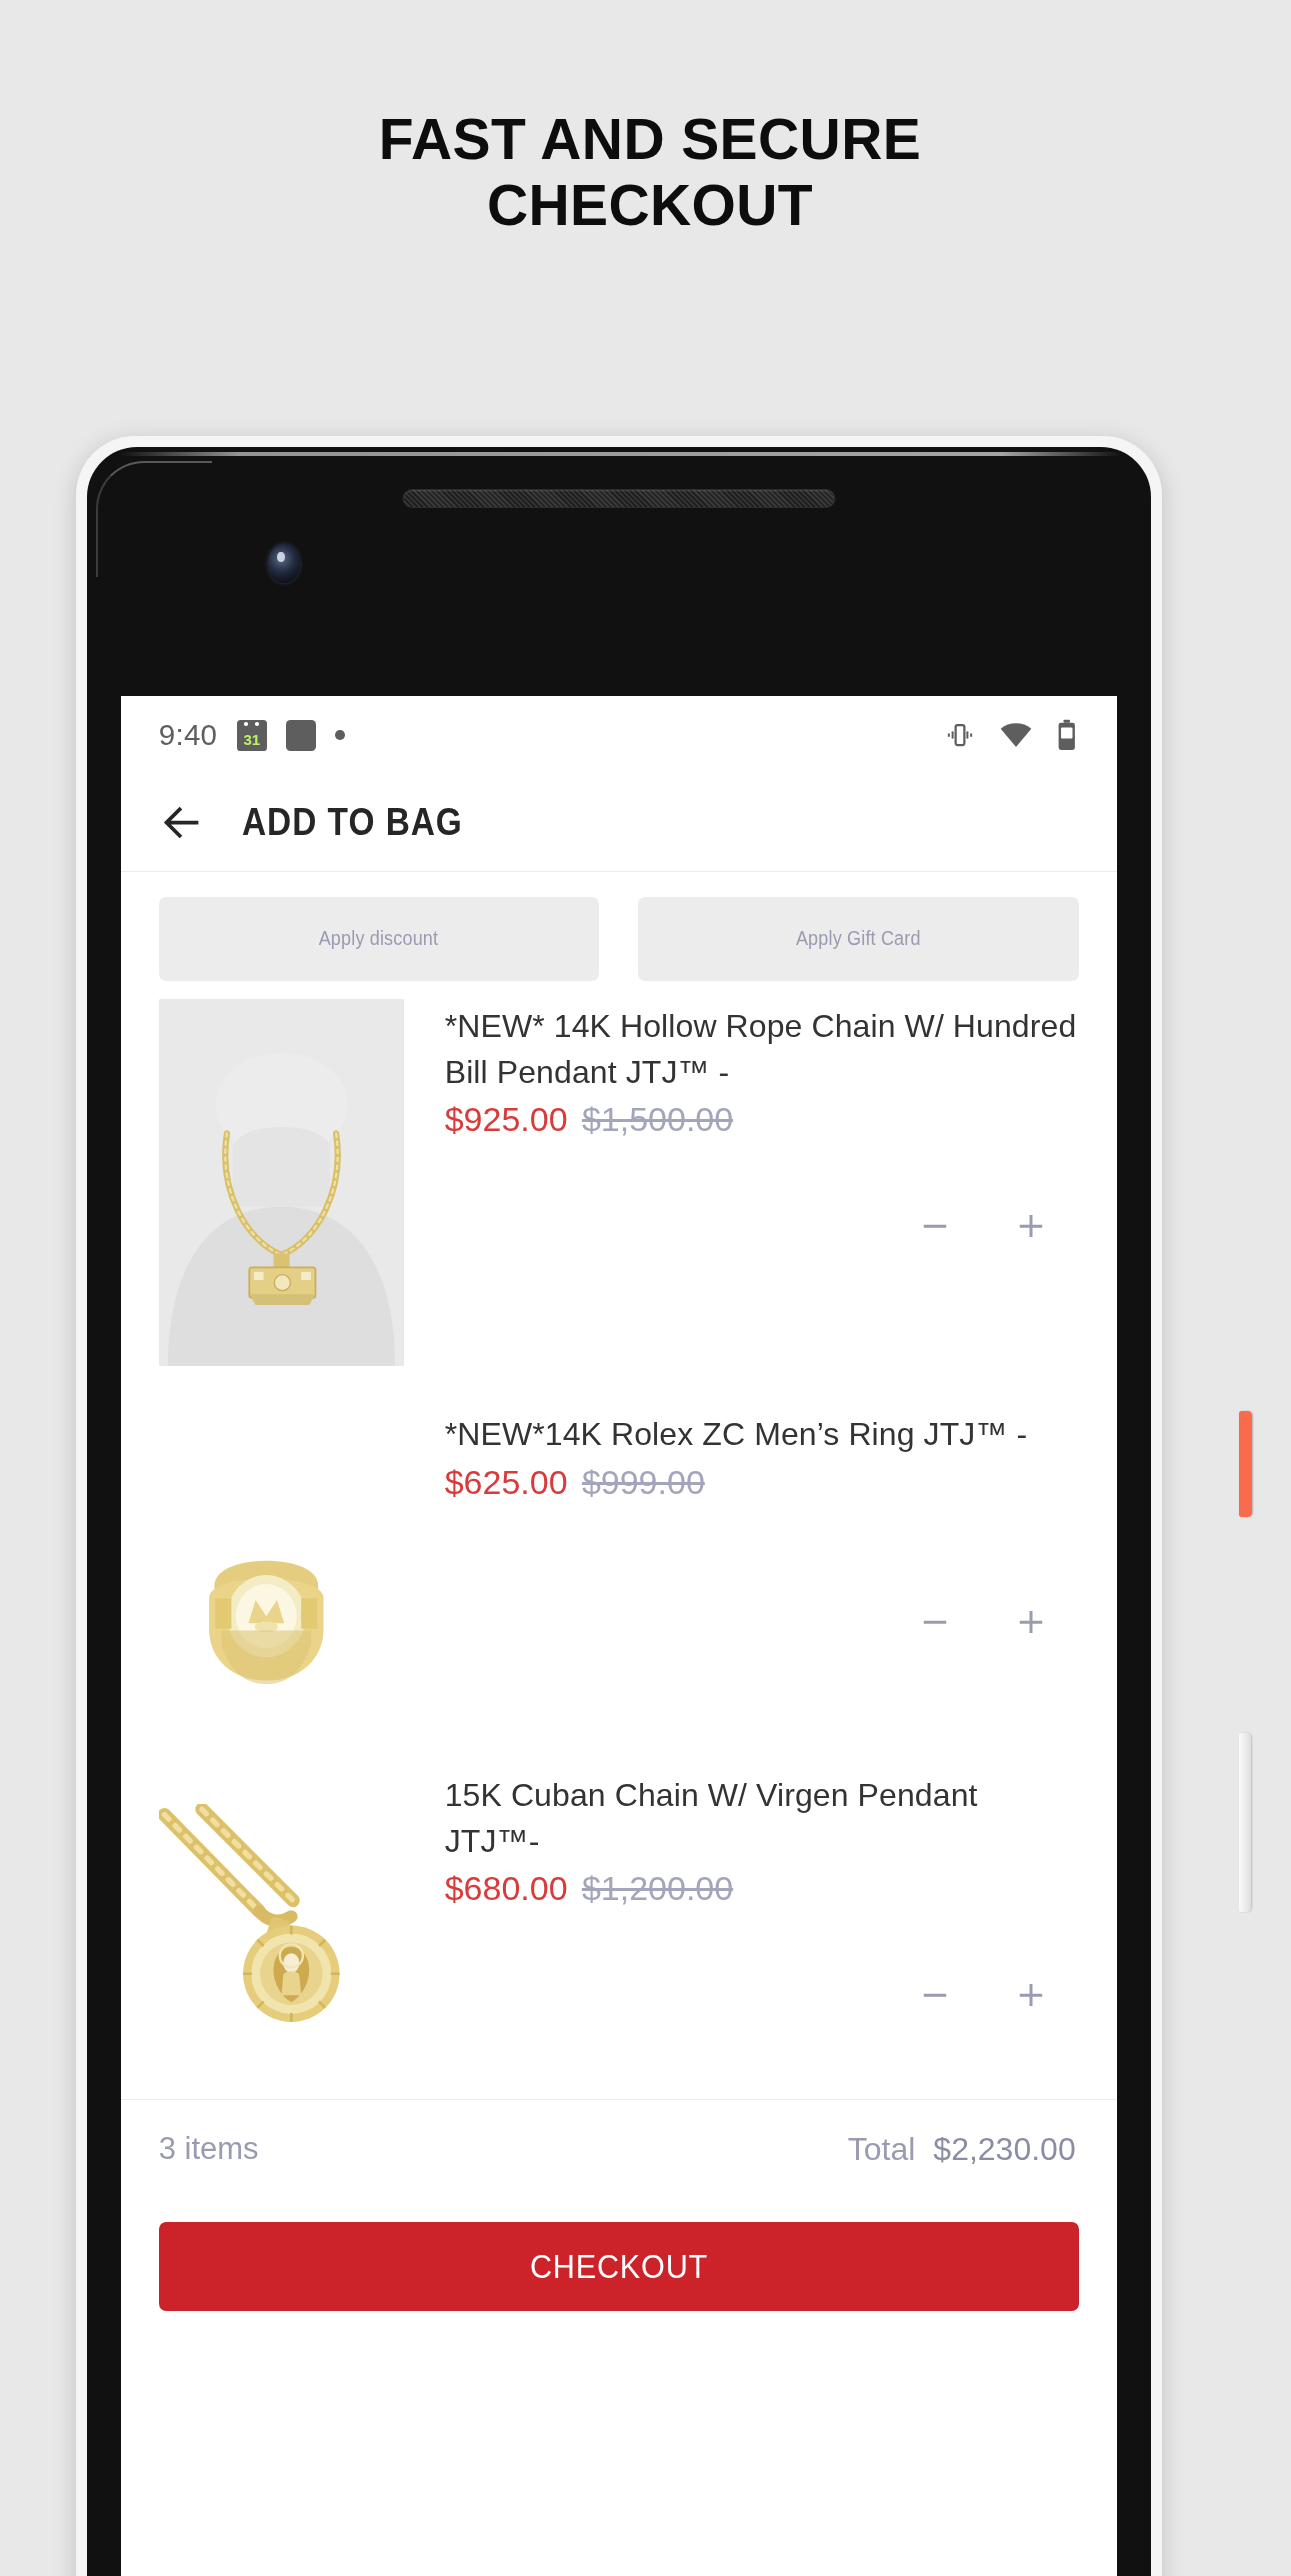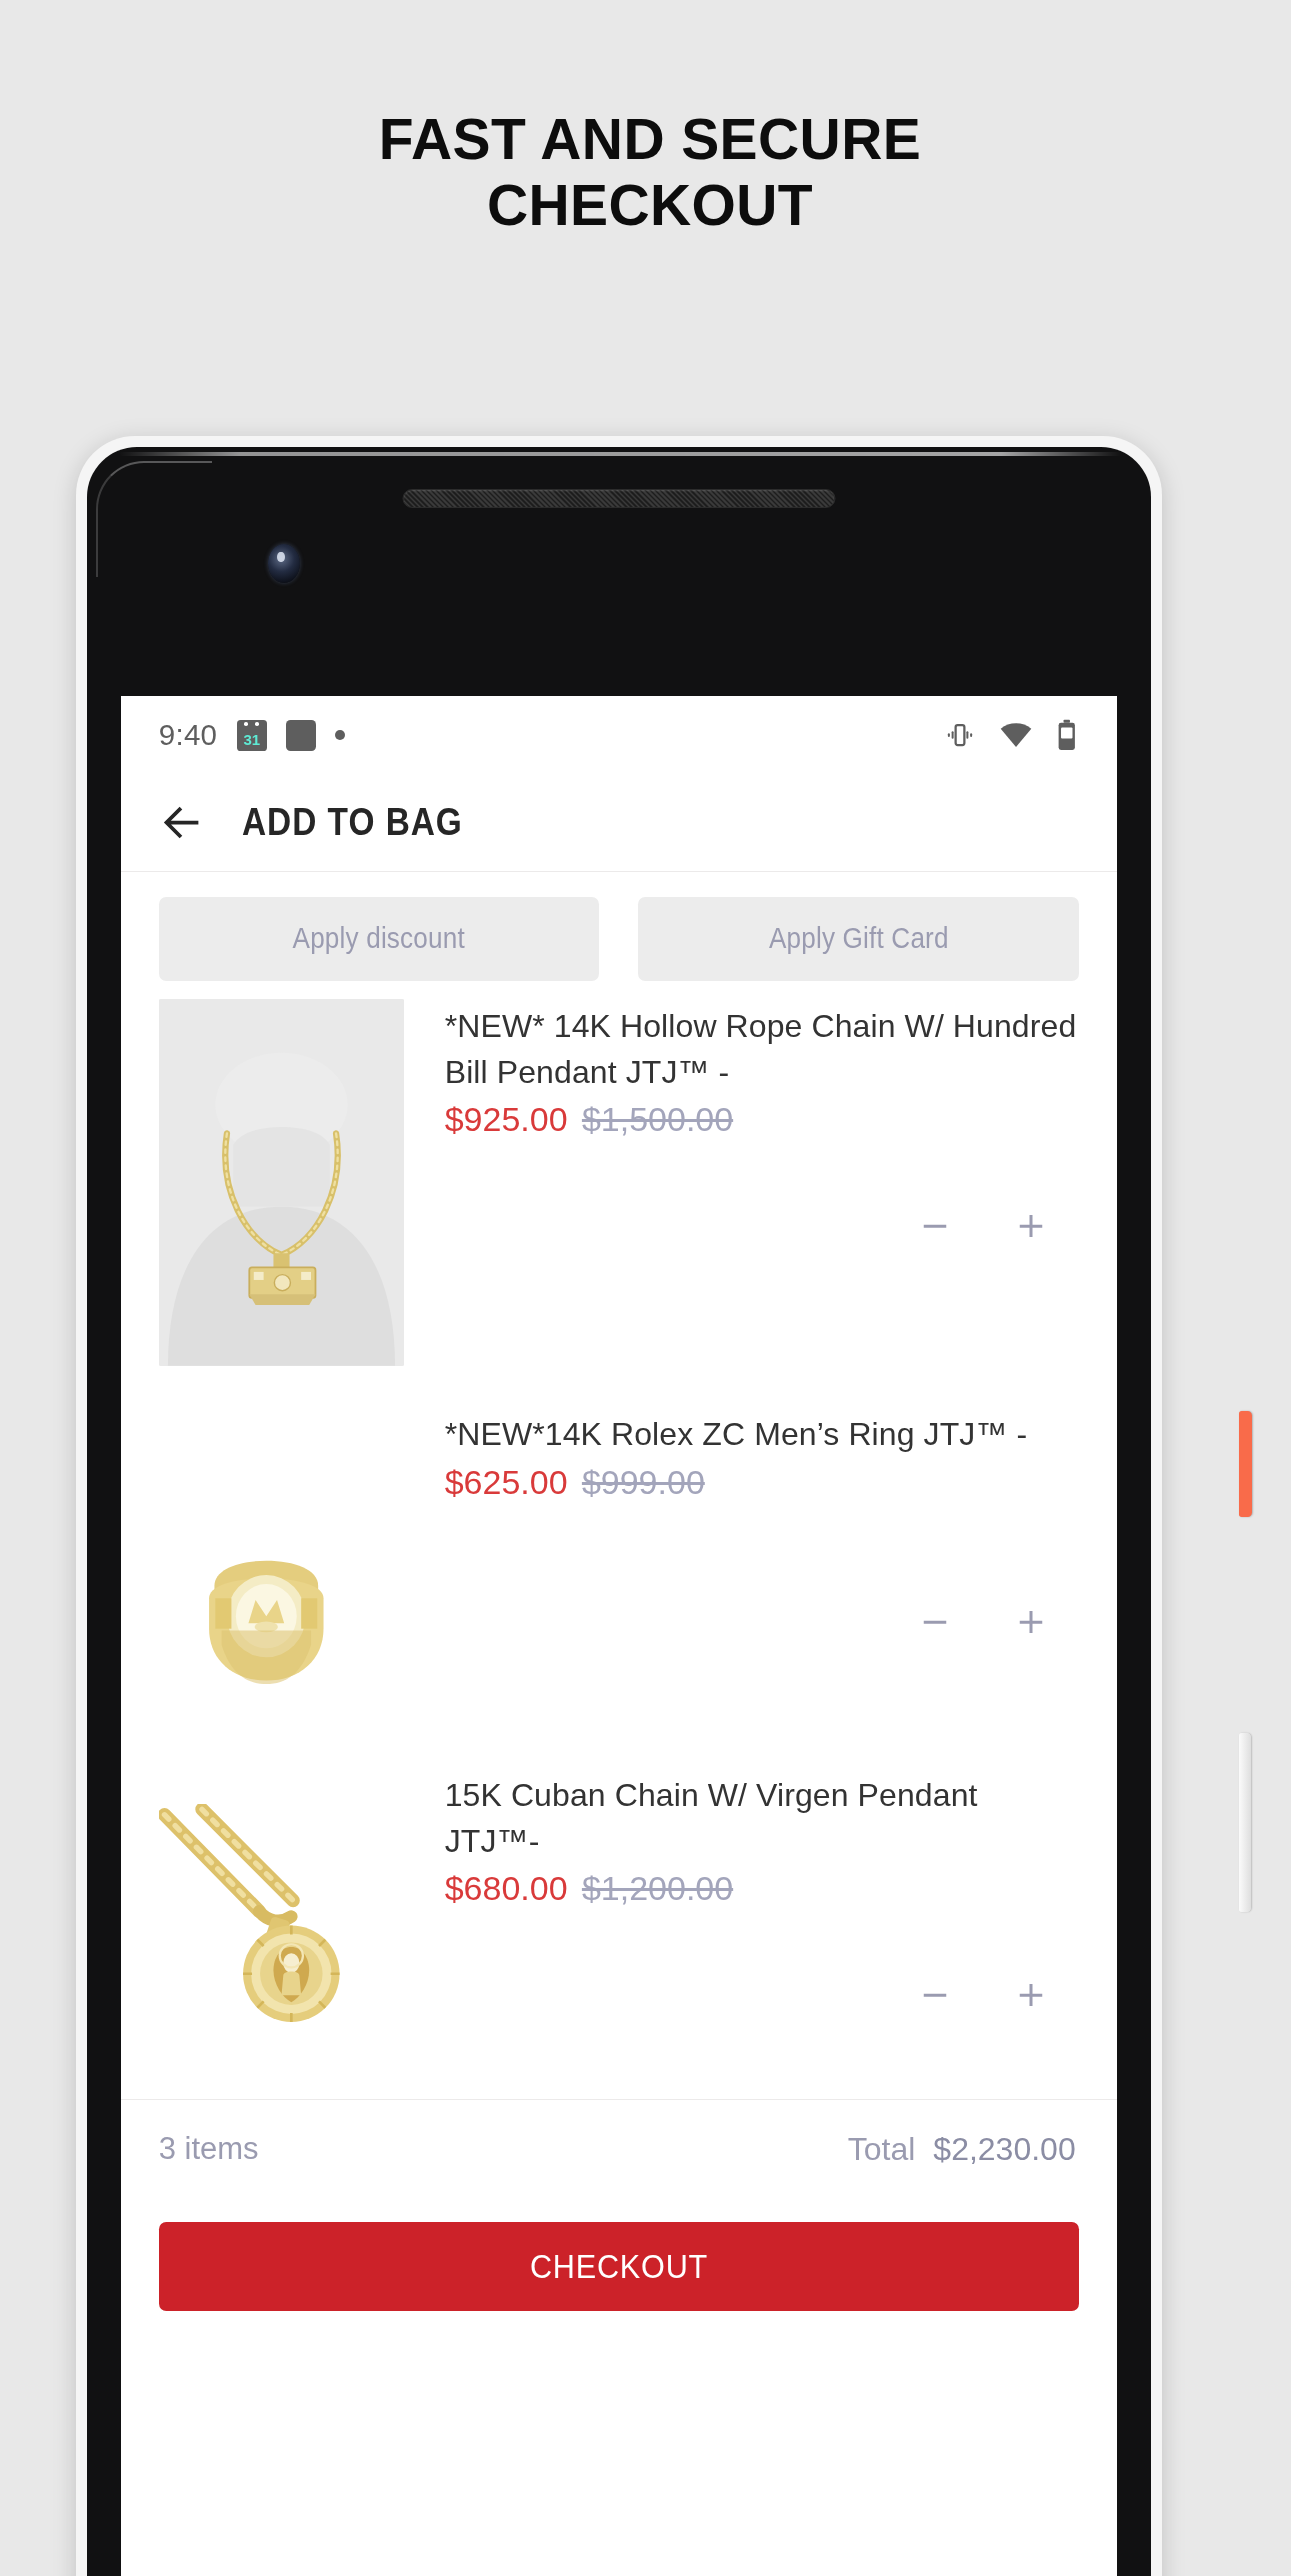--- a/index.html
+++ b/index.html
@@ -104,21 +104,21 @@
   .icon-calendar {
     position: relative; width: 29.5px; height: 31px; border-radius: 3.6px;
     background: #5e5e5e; display: flex; align-items: flex-end; justify-content: center;
   }
   .icon-calendar .dots {
     position: absolute; top: 2.7px; left: 0; width: 100%;
     display: flex; justify-content: space-evenly;
   }
   .icon-calendar .dots i { width: 3.6px; height: 3.6px; border-radius: 50%; background: #fff; display:block; }
   .icon-calendar .num {
-    font-size: 15px; color: #5eead4; font-weight: bold; line-height: 1;
+    font-size: 15px; color: #bef264; font-weight: bold; line-height: 1;
     padding-bottom: 3.6px; font-family: "Liberation Sans", sans-serif;
   }
   .icon-square { width: 29.5px; height: 31px; border-radius: 4.5px; background: #5e5e5e; }
   .icon-dot { width: 9.8px; height: 9.8px; border-radius: 50%; background: #5e5e5e; }
   .status-right { display: flex; align-items: center; gap: 23px; }
 
   
   .app-bar {
     height: 97px; display: flex; align-items: center;
     padding: 0 0 0 38px; gap: 38px;
@@ -129,21 +129,21 @@
     font-family: "Liberation Sans Narrow", "Liberation Sans", sans-serif;
     font-weight: bold; font-size: 38px; letter-spacing: 1.1px;
     color: #262626; transform: scaleX(0.88); transform-origin: left center;
   }
 
   
   .promo-row { display: flex; gap: 39px; padding: 25px 38px 0 38px; }
   .promo-btn {
     flex: 1; height: 84px; background: #ececec; border: none; border-radius: 7.2px;
     display: flex; align-items: center; justify-content: center;
-    color: #9a9bb0; font-size: 29px;
+    color: #9a9bb0; font-size: 20px;
     font-family: "Liberation Sans Narrow", "Liberation Sans", sans-serif;
     transform-origin: center; letter-spacing: 0.2px;
   }
   .promo-btn span { display:block; transform: scaleX(0.9); }
 
   
   .product-list { padding: 0 38px; }
   .product {
     display: flex; gap: 41px; padding-top: 18px; position: relative;
   }

